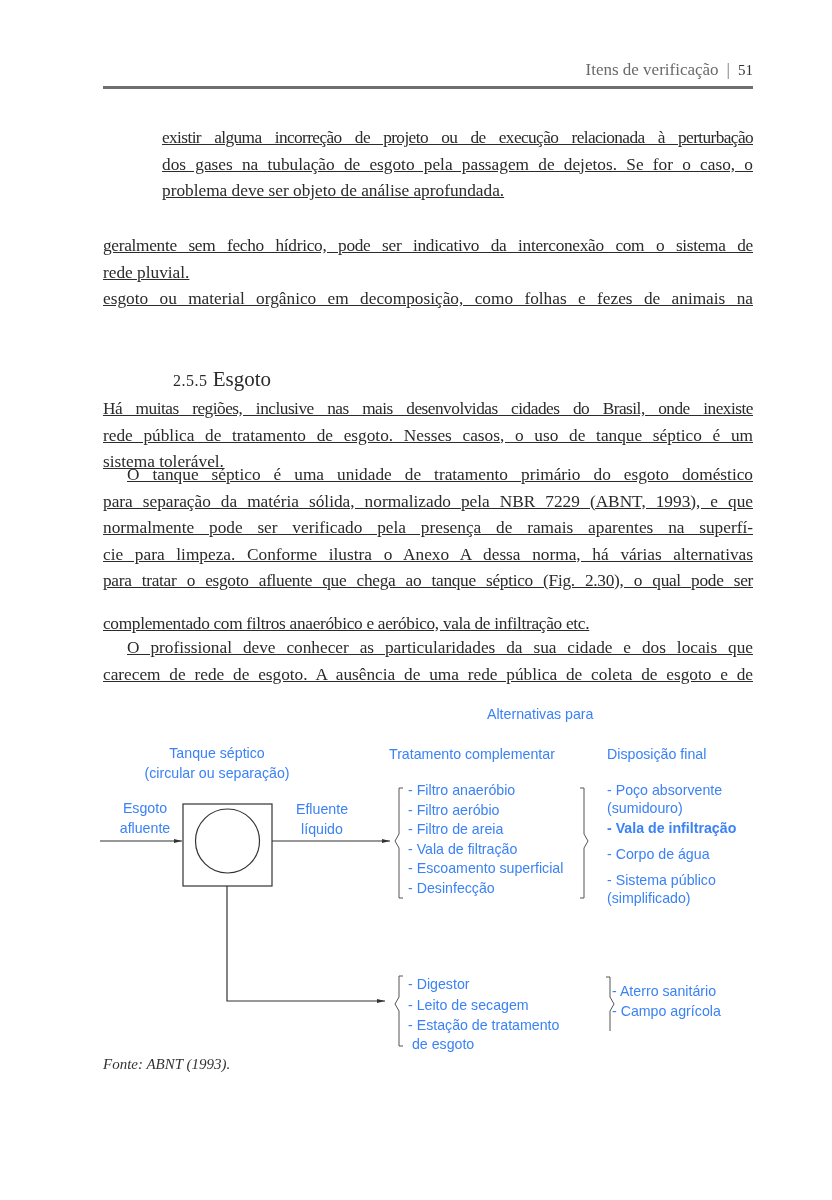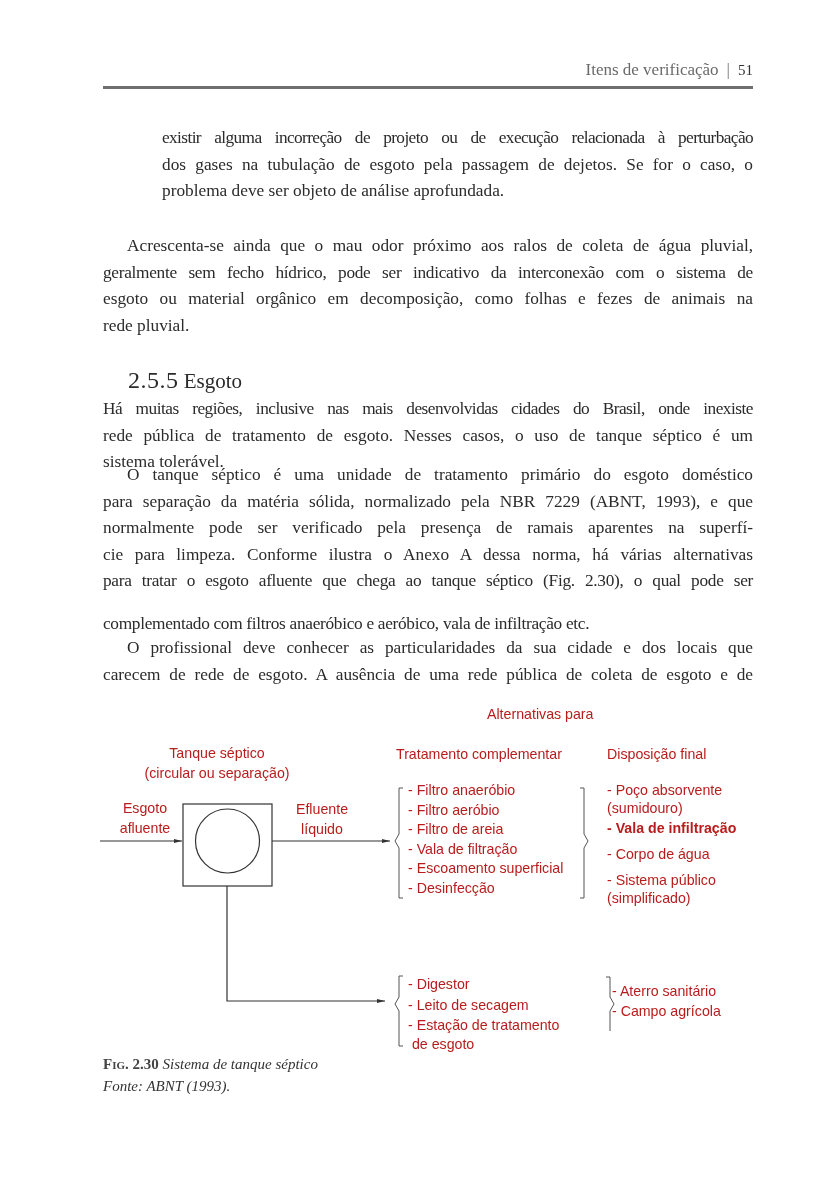--- a/index.html
+++ b/index.html
@@ -5,29 +5,29 @@
   html, body { margin: 0; padding: 0; background: #ffffff; }
   body { width: 832px; height: 1200px; position: relative; overflow: hidden; color: #2b2b2b; }
 
   #running-header { position: absolute; left: 103px; top: 60px; width: 650px; height: 26px; }
   #running-header .hdr-text { position: absolute; right: 0; top: 0; font-family: "Liberation Serif", serif; font-size: 17px; color: #6a6a6a; white-space: nowrap; }
   #running-header .hdr-sep { margin: 0 8px; color: #777; }
   #running-header .hdr-num { color: #333; font-size: 15px; margin-top: 20px; }
   #header-rule { position: absolute; left: 103px; top: 86px; width: 650px; height: 3px; background: #6f6f6f; }
 
   .p { position: absolute; font-family: "Liberation Serif", serif; font-size: 17.3px; line-height: 26.5px; color: #2b2b2b; text-align: justify; text-align-last: left; }
-  .p .line { display: block; text-align: justify; text-align-last: justify; white-space: nowrap; height: 26.5px; }
+  .p .line { display: block; text-align: justify; text-align-last: justify; white-space: nowrap; height: 26.5px; text-decoration: underline; }
   .p .line.last { text-align-last: left; }
 
   #section-heading { position: absolute; left: 128px; top: 367px; font-family: "Liberation Serif", serif; font-size: 21px; color: #2b2b2b; }
-  #section-heading .num { font-size: 24px; letter-spacing: 0.5px; }
+  #section-heading .num { font-size: 16px; letter-spacing: 0.5px; margin-left: 45px; }
 
   #figure { position: absolute; left: 100px; top: 700px; width: 660px; height: 350px; }
   #figure svg { position: absolute; left: 0; top: 0; }
-  .fig-text { position: absolute; font-family: "Liberation Sans", sans-serif; font-size: 14.2px; color: #b91c1c; white-space: nowrap; line-height: 19.5px; }
+  .fig-text { position: absolute; font-family: "Liberation Sans", sans-serif; font-size: 14.2px; color: #3b82f6; white-space: nowrap; line-height: 19.5px; }
   .center { text-align: center; }
 
   #caption { position: absolute; left: 103px; top: 1053px; font-family: "Liberation Serif", serif; font-size: 15px; line-height: 22px; color: #333; }
   #caption .fig-label { font-variant: small-caps; font-weight: bold; color: #444; }
   #caption .fig-title { font-style: italic; }
   #caption .fig-source { font-style: italic; }
 </style>
 </head>
 <body>
 
@@ -38,24 +38,23 @@
 </div>
 <div id="header-rule"></div>
 
 <div class="p" style="left:162px; top:125px; width:591px;">
   <span class="line" style="letter-spacing:-0.6px;">existir alguma incorreção de projeto ou de execução relacionada à perturbação</span>
   <span class="line">dos gases na tubulação de esgoto pela passagem de dejetos. Se for o caso, o</span>
   <span class="line last">problema deve ser objeto de análise aprofundada.</span>
 </div>
 
 <div class="p" style="left:103px; top:233px; width:650px;">
-  <span class="line" style="padding-left:24px;">Acrescenta-se ainda que o mau odor próximo aos ralos de coleta de água pluvial,</span>
   <span class="line" style="letter-spacing:-0.3px;">geralmente sem fecho hídrico, pode ser indicativo da interconexão com o sistema de</span>
+  <span class="line last">rede pluvial.</span>
   <span class="line">esgoto ou material orgânico em decomposição, como folhas e fezes de animais na</span>
-  <span class="line last">rede pluvial.</span>
 </div>
 
 <div id="section-heading">
   <span class="num">2.5.5</span>
   <span>Esgoto</span>
 </div>
 
 <div class="p" style="left:103px; top:396px; width:650px;">
   <span class="line" style="letter-spacing:-0.5px;">Há muitas regiões, inclusive nas mais desenvolvidas cidades do Brasil, onde inexiste</span>
   <span class="line">rede pública de tratamento de esgoto. Nesses casos, o uso de tanque séptico é um</span>
@@ -112,21 +111,21 @@
   <div class="fig-text center" style="left:10px; top:99px; width:70px;">
     <div>Esgoto</div>
     <div>afluente</div>
   </div>
 
   <div class="fig-text center" style="left:186px; top:100px; width:72px;">
     <div>Efluente</div>
     <div>líquido</div>
   </div>
 
-  <div class="fig-text" style="left:296px; top:45px;">Tratamento complementar</div>
+  <div class="fig-text" style="left:289px; top:45px;">Tratamento complementar</div>
   <div class="fig-text" style="left:507px; top:45px;">Disposição final</div>
 
   <div class="fig-text" style="left:308px; top:81px;">
     <div>- Filtro anaeróbio</div>
     <div>- Filtro aeróbio</div>
     <div>- Filtro de areia</div>
     <div>- Vala de filtração</div>
     <div>- Escoamento superficial</div>
     <div>- Desinfecção</div>
   </div>
@@ -147,18 +146,14 @@
     <div style="line-height:19px; white-space:pre;"> de esgoto</div>
   </div>
 
   <div class="fig-text" style="left:512px; top:282px;">
     <div>- Aterro sanitário</div>
     <div>- Campo agrícola</div>
   </div>
 </div>
 
 <div id="caption">
-  <div>
-    <span class="fig-label">Fig. 2.30</span>
-    <span class="fig-title">Sistema de tanque séptico</span>
-  </div>
   <div class="fig-source">Fonte: ABNT (1993).</div>
 </div>
 
 </body></html>

